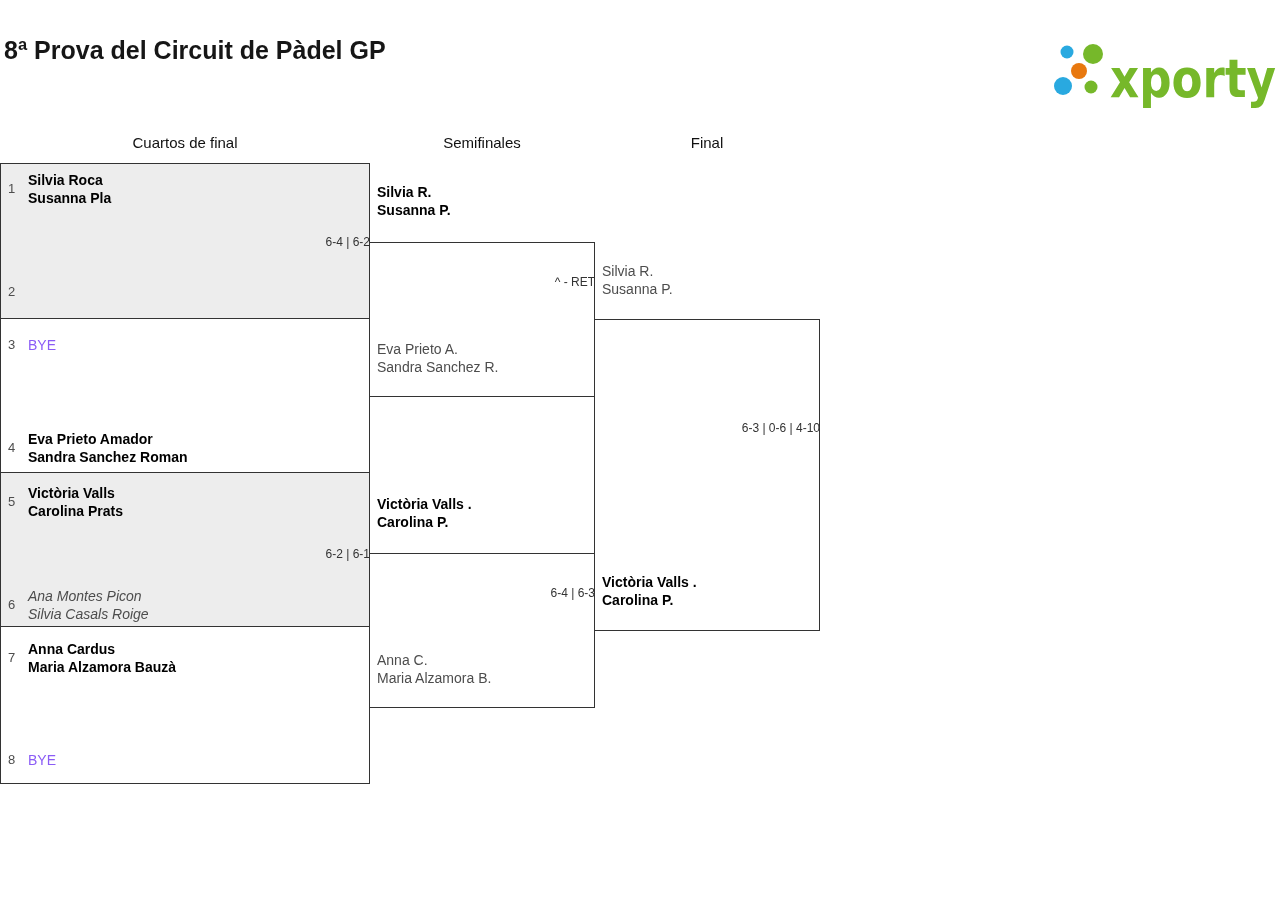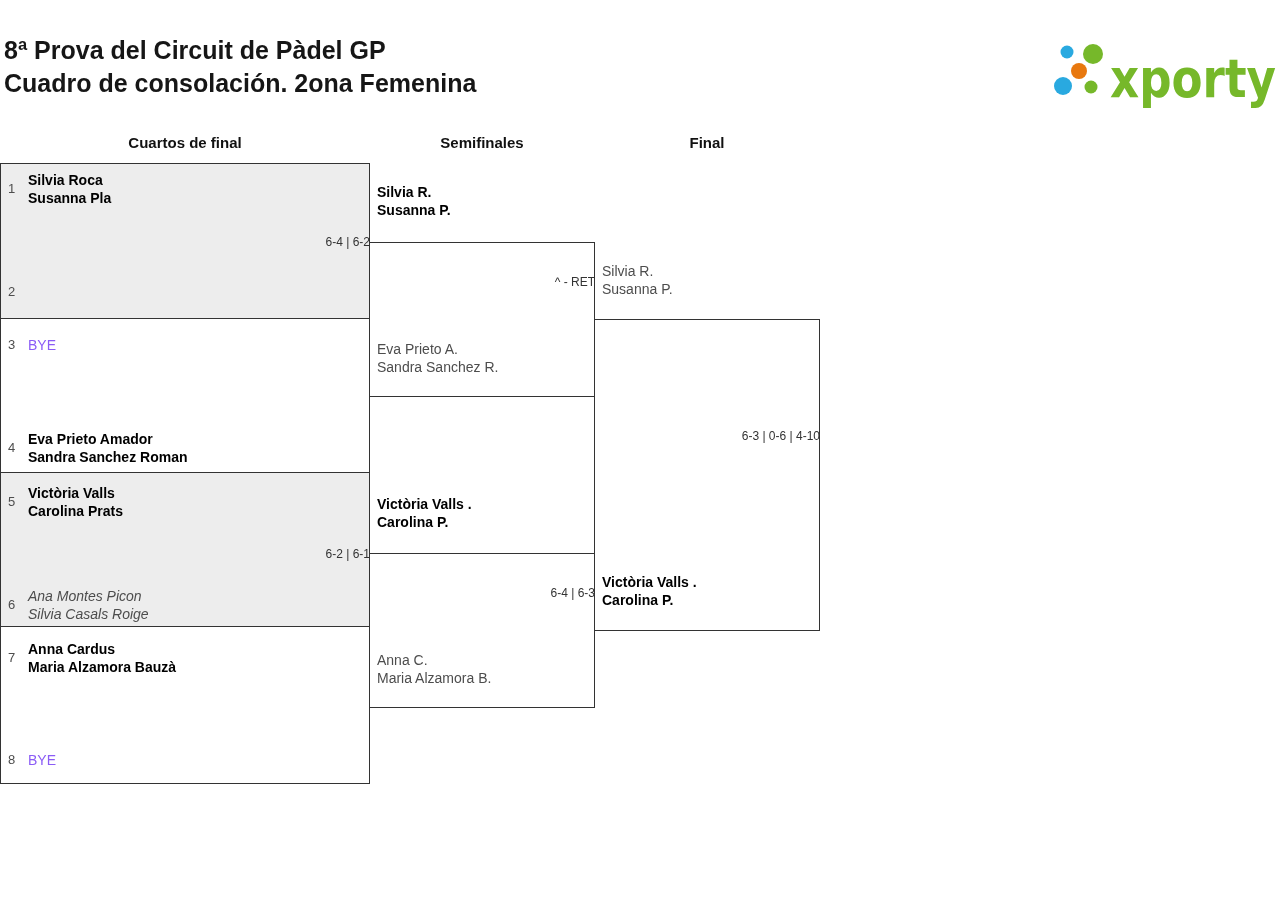--- a/index.html
+++ b/index.html
@@ -3,39 +3,38 @@
 <meta charset="utf-8">
 <style>
   html,body { margin:0; padding:0; background:#fff; }
   .page {
     position:relative; width:1280px; height:916px; background:#ffffff;
     font-family:"Liberation Sans", sans-serif; overflow:hidden;margin-top:36px;
   }
   .title { position:absolute; left:4px; top:-2px; font-size:25px; line-height:33px;
            font-weight:bold; color:#161616; white-space:nowrap; }
   .round-header { position:absolute; top:98px; font-size:15px; line-height:18px;
-                  font-weight:bold; color:#111; text-align:center; }
+                  font-weight:normal; color:#111; text-align:center; }
   .box { position:absolute; box-sizing:border-box; border:1px solid #333; background:transparent; }
   .shaded { background:#ededed; }
   .seed { position:absolute; font-size:13px; line-height:16px; color:#4d4d4d; }
   .names { position:absolute; font-size:14px; line-height:18px; white-space:nowrap; }
   .winner { font-weight:bold; color:#000; }
   .loser { color:#4d4d4d; }
   .bye { color:#8b5cf6; }
   .score { position:absolute; font-size:12px; line-height:18px; color:#333; text-align:right; }
   .logo { position:absolute; left:1048px; top:4px; }
 </style>
 </head>
 <body>
 
 <div class="page">
 
   <div class="title">
     <div>8ª Prova del Circuit de Pàdel GP</div>
-    <div>Cuadro de consolación. 2ona Femenina</div>
   </div>
 
   <svg class="logo" width="232" height="72" viewBox="0 0 232 72">
     <circle cx="19" cy="12" r="6.5" fill="#29a9e0"></circle>
     <circle cx="45" cy="14" r="10" fill="#76b82a"></circle>
     <circle cx="31" cy="31" r="8" fill="#e8780f"></circle>
     <circle cx="15" cy="46" r="9" fill="#29a9e0"></circle>
     <circle cx="43" cy="47" r="6.5" fill="#76b82a"></circle>
     <text x="62" y="57" font-family="DejaVu Sans, sans-serif" font-size="54" font-weight="bold" fill="#76b82a" textLength="166" lengthAdjust="spacingAndGlyphs">xporty</text>
   </svg>
@@ -111,19 +110,19 @@
   <div class="score" style="left:369px; top:548px; width:226px;">6-4 | 6-3</div>
   <div class="names loser" style="left:377px; top:615px;">
     <div>Anna C.</div>
     <div>Maria Alzamora B.</div>
   </div>
 
   <div class="names loser" style="left:602px; top:226px;">
     <div>Silvia R.</div>
     <div>Susanna P.</div>
   </div>
-  <div class="score" style="left:594px; top:391px; width:226px;">6-3 | 0-6 | 4-10</div>
+  <div class="score" style="left:594px; top:383px; width:226px;">6-3 | 0-6 | 4-10</div>
   <div class="names winner" style="left:602px; top:537px;">
     <div>Victòria Valls .</div>
     <div>Carolina P.</div>
   </div>
 
 </div>
 
 </body></html>

